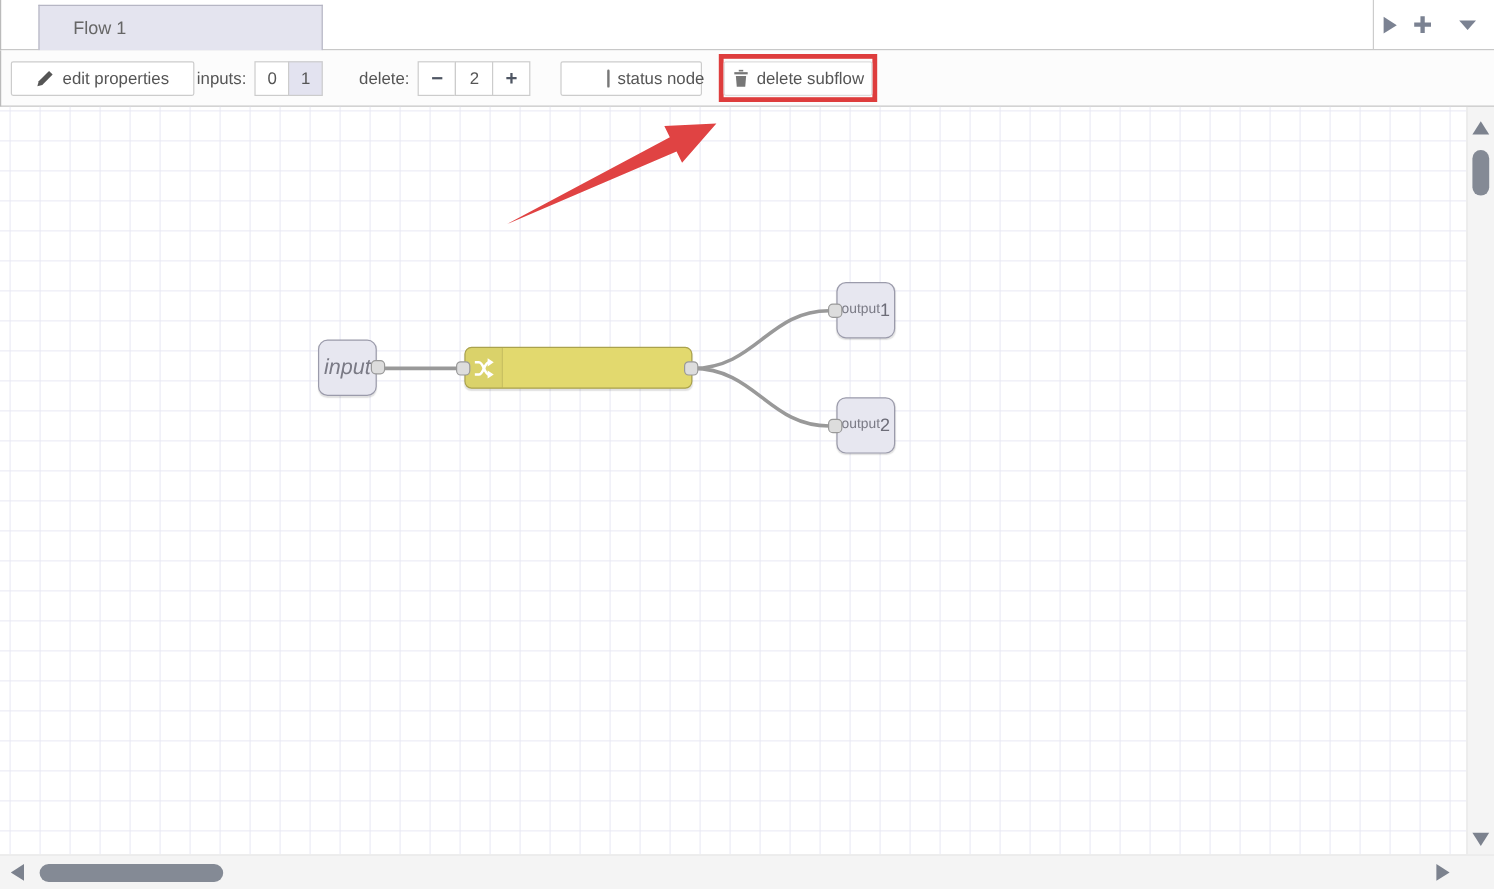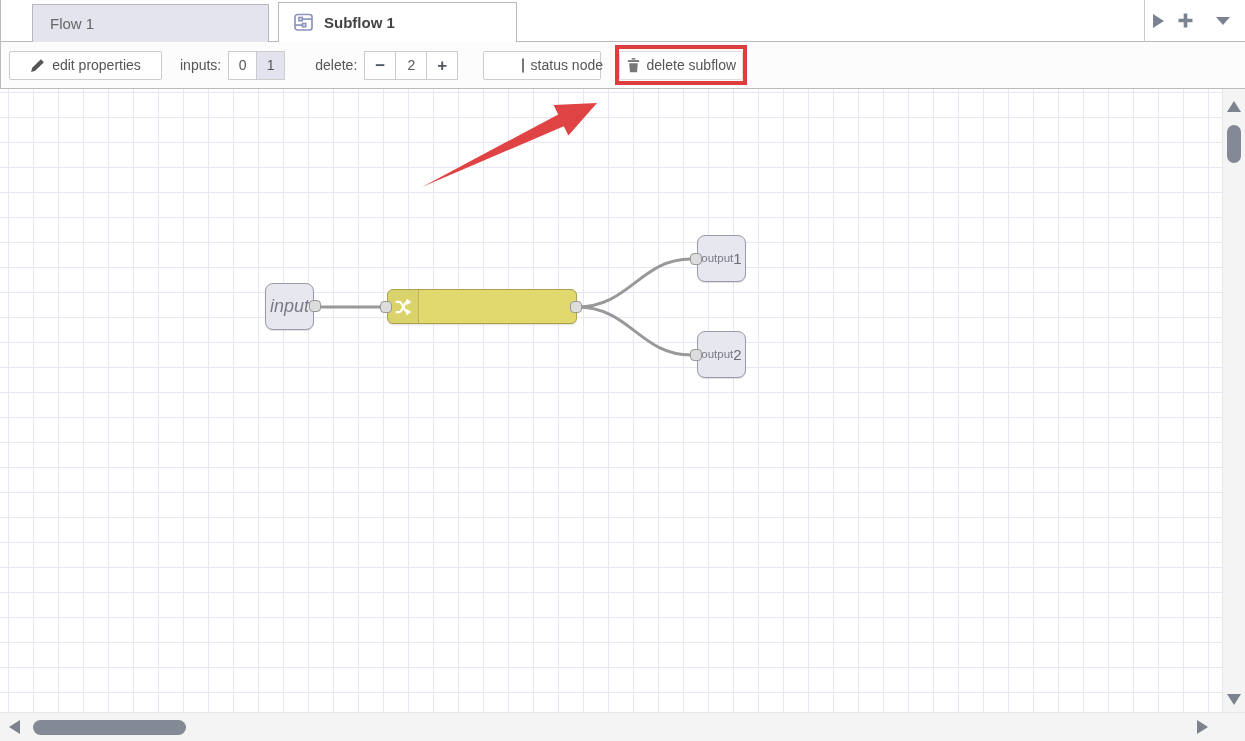--- a/index.html
+++ b/index.html
@@ -7,21 +7,21 @@
   body { font-family: "Liberation Sans", sans-serif; background: #fff; position: relative; }
 
   
   .tabbar {
     position: absolute; top: 0; left: 0; width: 1245px; height: 42px;
     background: #fff; border-bottom: 1px solid #bbb; border-left: 1px solid #bbb;
   }
   .tab-inactive {
     position: absolute; left: 31px; top: 4px; width: 237px; height: 38px;
     background: #e4e4ef; border: 1px solid #b6b6c4; border-bottom: none;
-    display: flex; align-items: center; padding-left: 17px;
+    display: flex; align-items: center; padding-left: 28px;
     font-size: 15px; color: #666;
   }
   .tab-active {
     position: absolute; left: 277px; top: 2px; width: 239px; height: 40px;
     background: #fff; border: 1px solid #bbb; border-bottom: none;
     display: flex; align-items: center; gap: 9px; padding-left: 12px;
     font-size: 15px; font-weight: bold; color: #444; z-index: 2;
   }
   .tabbar-sep { position: absolute; left: 1143px; top: 0; width: 1px; height: 41px; background: #ccc; }
   .tabbar-action { position: absolute; top: 0; height: 41px; display: flex; align-items: center; cursor: pointer; }
@@ -34,21 +34,21 @@
     background: #fcfcfc; border-bottom: 1px solid #bbb; border-left: 1px solid #bbb;
     display: flex; align-items: center; padding-left: 8px;
     font-size: 14px; color: #555;
   }
   .tb-btn {
     height: 29px; background: #fff; border: 1px solid #ccc; border-radius: 2px;
     display: inline-flex; align-items: center; justify-content: center; gap: 7px;
     font-size: 14px; color: #555; cursor: pointer; white-space: nowrap;
   }
   .btn-edit { width: 153px; }
-  .tb-label { margin-left: 18px; }
+  .tb-label { margin-left: 2px; }
   .lbl-outputs { margin-left: 30px; }
   .btn-group { display: inline-flex; margin-left: 7px; }
   .btn-group .tb-btn { border-radius: 0; }
   .btn-group .tb-btn + .tb-btn { margin-left: -1px; }
   .tgl { width: 29px; }
   .tgl.selected { background: #e3e3f0; }
   .spin-btn { width: 32px; }
   .spin-val { width: 32px; }
   .glyph { font-size: 17px; font-weight: bold; color: #4f5663; line-height: 1; }
   .btn-status { width: 118px; margin-left: 25px; padding-left: 40px; }
@@ -124,32 +124,20 @@
   .arr-left { position: absolute; left: 9px; top: 7px; width: 0; height: 0; border-top: 7px solid transparent; border-bottom: 7px solid transparent; border-right: 11px solid #7c828e; cursor: pointer; }
   .arr-right { position: absolute; left: 1197px; top: 7px; width: 0; height: 0; border-top: 7px solid transparent; border-bottom: 7px solid transparent; border-left: 11px solid #7c828e; cursor: pointer; }
 </style>
 </head>
 <body>
 
 <div class="tabbar">
   <div class="tab-inactive">
     <span>Flow 1</span>
   </div>
-  <div class="tab-active">
-    <span style="display:inline-flex;">
-      <svg width="24" height="19" viewBox="0 0 24 19" fill="none" stroke="#8d94bd" stroke-width="1.7">
-        <rect x="4" y="1.5" width="17" height="15.5" rx="2.5"></rect>
-        <rect x="8" y="4.5" width="3.2" height="3.2"></rect>
-        <line x1="11.2" y1="6.1" x2="21" y2="6.1"></line>
-        <rect x="11.5" y="10.5" width="3.2" height="3.2"></rect>
-        <line x1="4" y1="12.1" x2="11.5" y2="12.1"></line>
-      </svg>
-    </span>
-    <span>Subflow 1</span>
-  </div>
   <div class="tabbar-sep"></div>
   <div class="tabbar-action" style="left:1152px;">
     <span class="icon-play"></span>
   </div>
   <div class="tabbar-action" style="left:1176px;">
     <svg width="17" height="17" viewBox="0 0 17 17">
       <path d="M8.5 1.5 V15.5 M1.5 8.5 H15.5" stroke="#7b8292" stroke-width="3.6"></path>
     </svg>
   </div>
   <div class="tabbar-action" style="left:1215px;">

